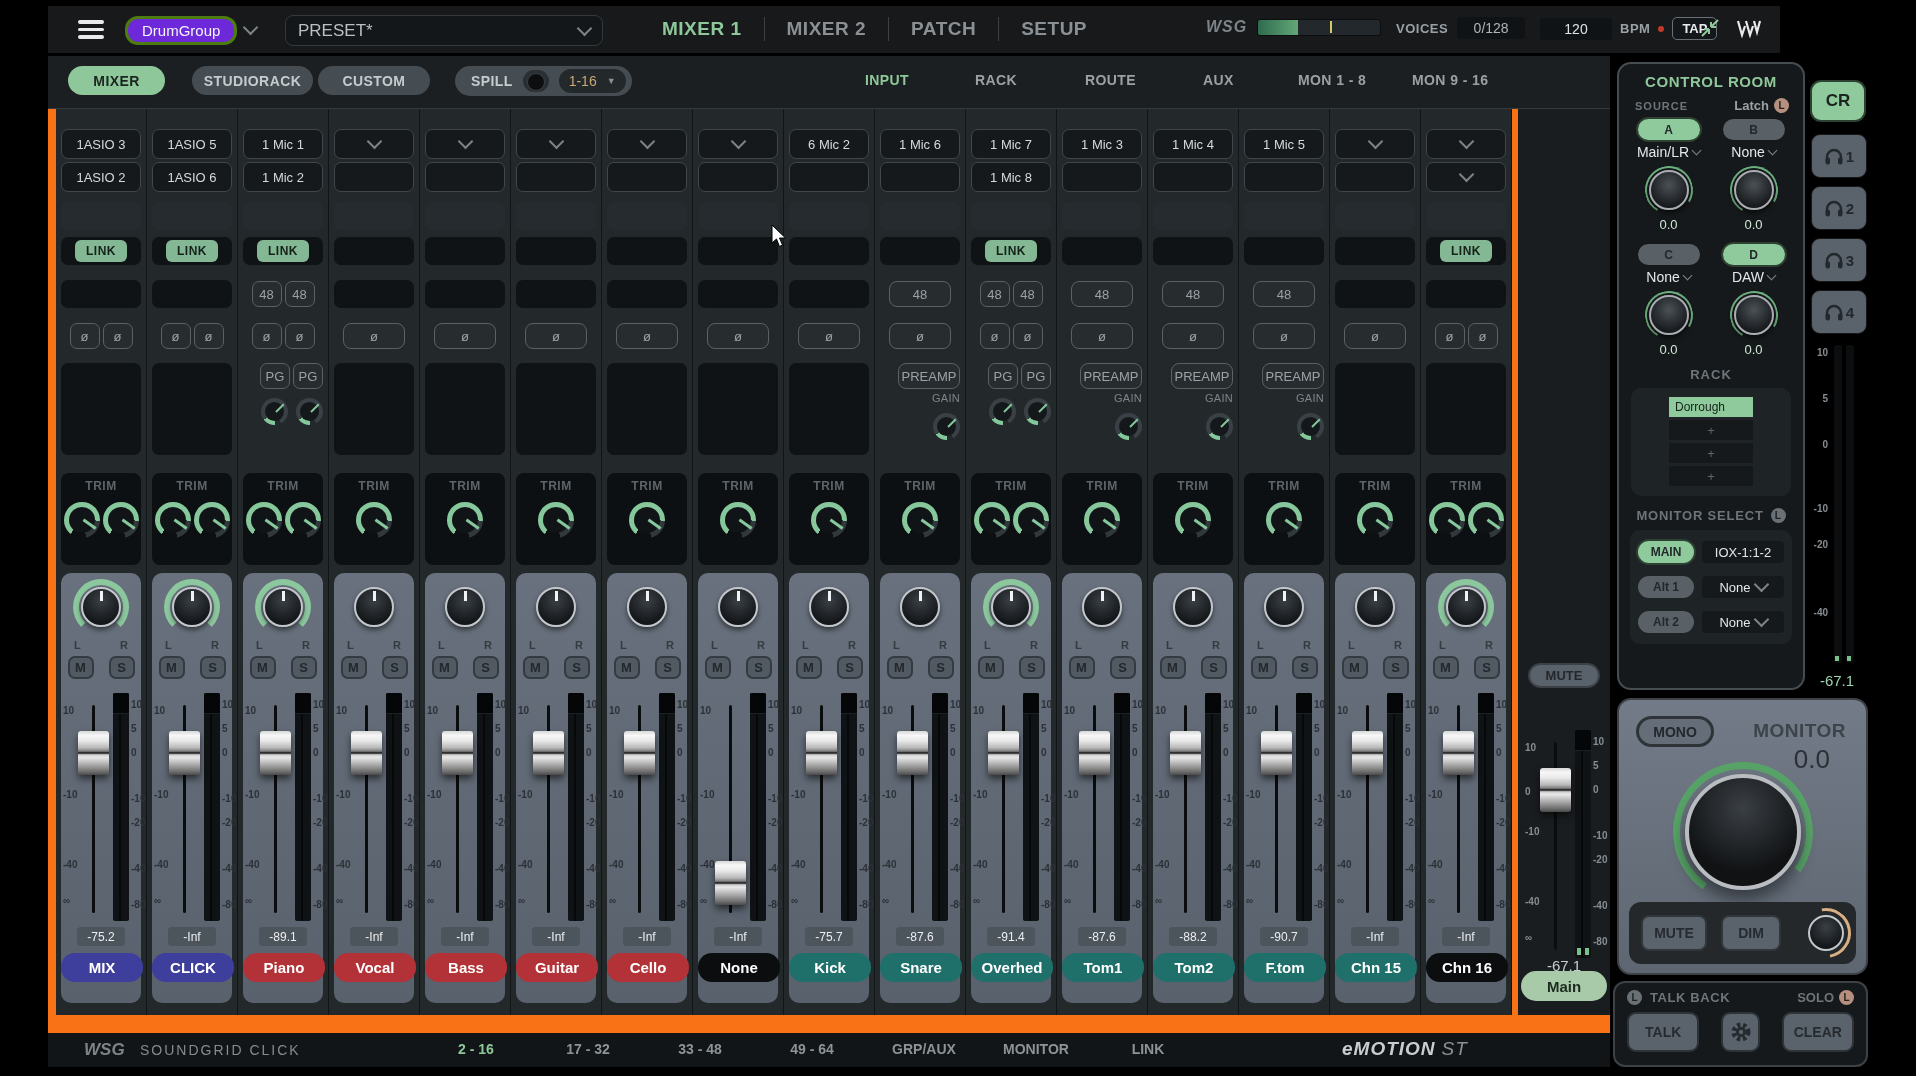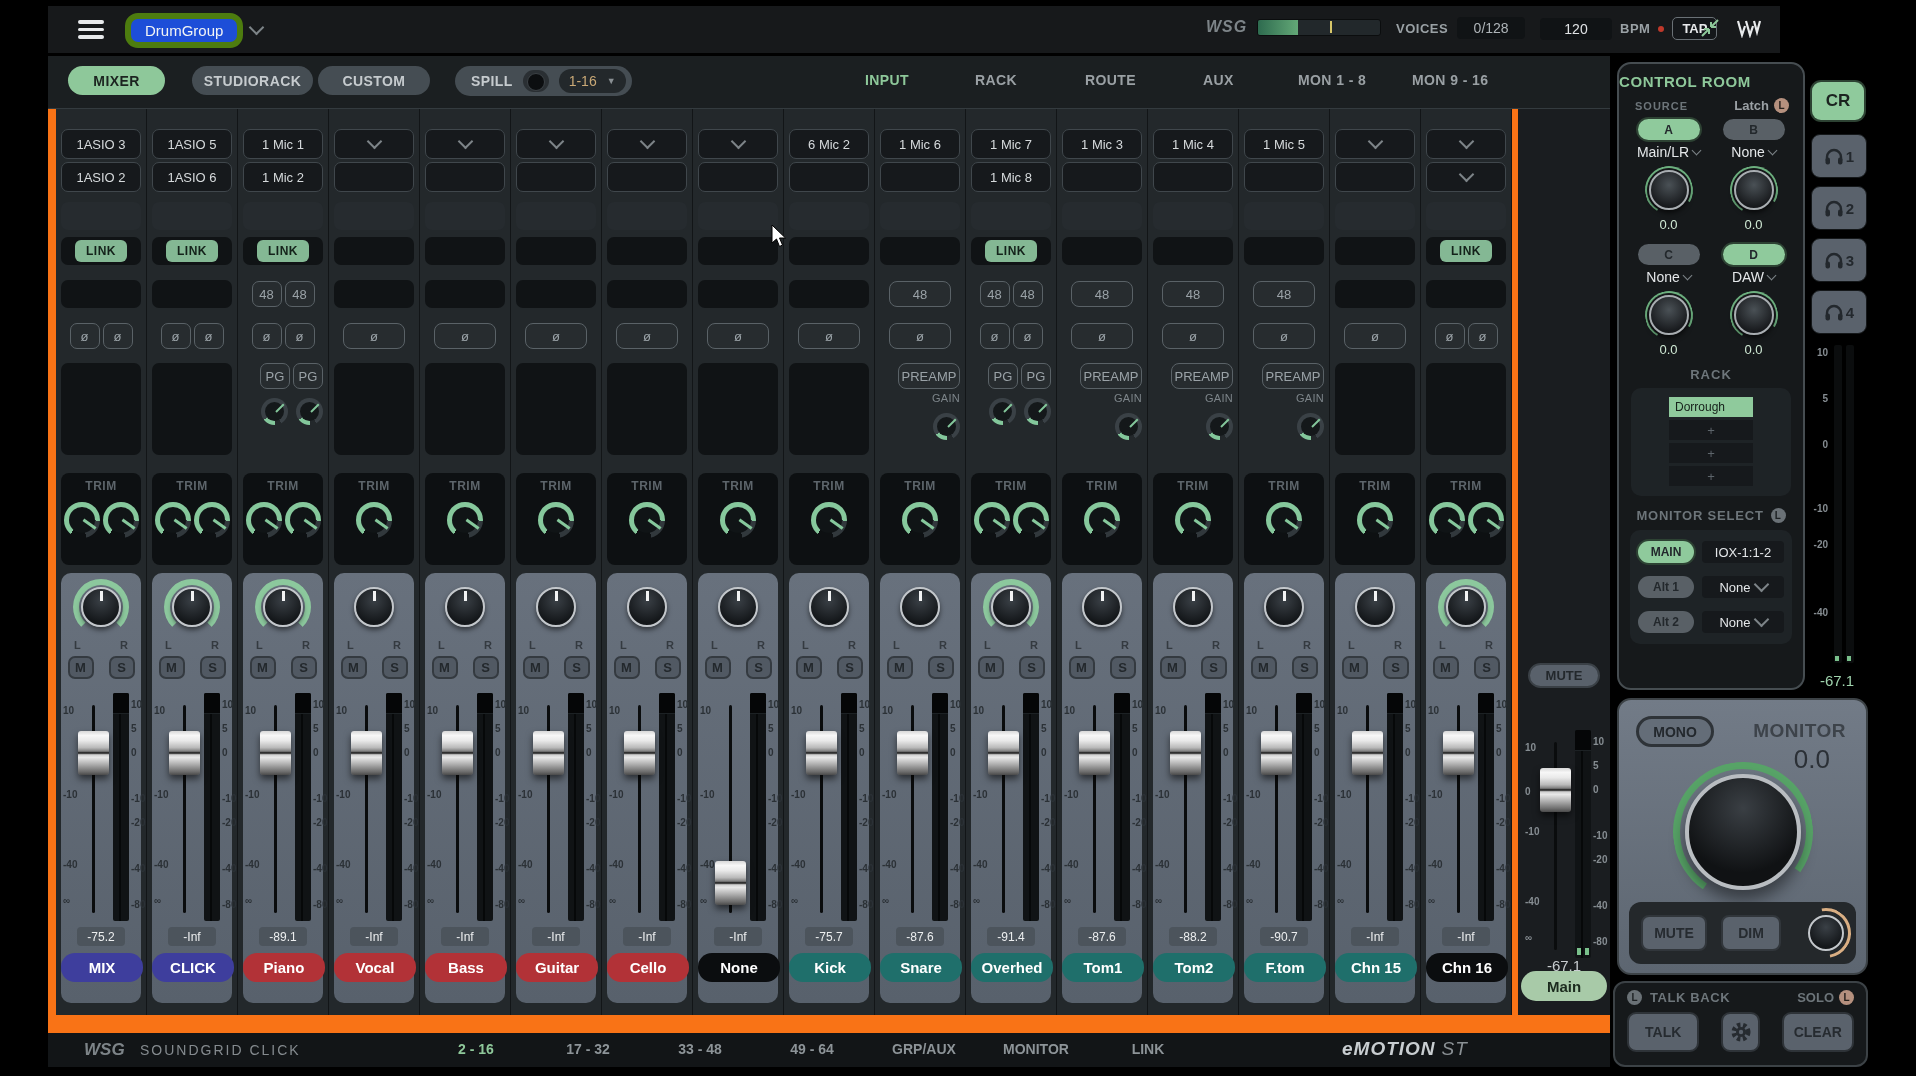--- a/index.html
+++ b/index.html
@@ -3,21 +3,21 @@
 <meta charset="utf-8">
 <style>
   html,body{margin:0;padding:0;background:#000;}
   .screen{position:relative;width:1916px;height:1076px;background:#000;overflow:hidden;
           font-family:"Liberation Sans",sans-serif;-webkit-font-smoothing:antialiased;}
   
   .topbar{position:absolute;left:48px;top:6px;width:1732px;height:47px;background:#17191b;}
   .hamburger{position:absolute;left:30px;top:14px;width:26px;height:19px;cursor:pointer;}
   .hamburger span{display:block;height:3.5px;background:#e8eaec;border-radius:2px;margin-bottom:4px;}
   .devsel{position:absolute;left:77px;top:11px;height:26px;display:flex;align-items:center;gap:8px;}
-  .devbox{background:#1d4ed8;border:6px solid #4d7c0f;border-radius:13px;padding:3px 14px;color:#f2f4f5;font-size:15px;}
+  .devbox{background:#6d28d9;border:3px solid #4d7c0f;border-radius:13px;padding:3px 14px;color:#f2f4f5;font-size:15px;}
   .presetbox{position:absolute;left:237px;top:9px;width:292px;height:29px;background:#141719;border:1px solid #33393d;border-radius:8px;
              display:flex;align-items:center;justify-content:space-between;padding:0 12px;color:#b9bfc2;font-size:17px;}
   .toptabs{position:absolute;left:592px;top:10px;display:flex;align-items:center;gap:0;}
   .toptab{font-size:19px;font-weight:bold;color:#8a9094;padding:2px 22px;letter-spacing:.5px;cursor:pointer;}
   .toptab.active{color:#8ec89a;}
   .tdiv{width:1px;height:24px;background:#3a4043;}
   .wsggrp{position:absolute;left:1158px;top:12px;display:flex;align-items:center;gap:10px;}
   .wsglogo{font-size:16px;font-weight:bold;font-style:italic;color:#7d8488;letter-spacing:1px;}
   .wsgmeterbox{width:122px;height:15px;background:#22282b;border:1px solid #0b0d0e;border-radius:3px;position:relative;overflow:hidden;}
   .wsgfill{position:absolute;left:0;top:0;bottom:0;width:40px;background:linear-gradient(90deg,#2e6b4f,#63a877);}
@@ -120,21 +120,21 @@
   .bottombar{position:absolute;left:48px;top:1033px;width:1562px;height:34px;background:#121517;}
   .bbrand{position:absolute;left:36px;top:7px;font-size:17px;font-weight:bold;font-style:italic;color:#7d8488;}
   .bapp{position:absolute;left:92px;top:9px;font-size:14px;color:#858b8f;letter-spacing:2px;}
   .bpages{position:absolute;left:372px;top:8px;display:flex;}
   .bpage{width:112px;text-align:center;font-size:14px;font-weight:bold;color:#8d9498;cursor:pointer;}
   .bpage.active{color:#8ec89a;}
   .blogo{position:absolute;left:1294px;top:5px;font-size:19px;font-weight:bold;font-style:italic;color:#c8cdd0;letter-spacing:1px;}
   .blogo .st{color:#8a9094;font-weight:normal;margin-left:6px;}
   
   .crpanel{position:absolute;left:1617px;top:62px;width:188px;height:628px;background:#16191b;border:2px solid #464d51;border-radius:14px;box-sizing:border-box;}
-  .crtitle{margin-top:9px;color:#8ec89a;font-size:15px;font-weight:bold;letter-spacing:.6px;}
+  .crtitle{margin-top:9px;text-align:center;color:#8ec89a;font-size:15px;font-weight:bold;letter-spacing:.6px;}
   .crsub{display:flex;justify-content:space-between;align-items:center;padding:8px 14px 4px 16px;}
   .crsub .s{font-size:11px;font-weight:bold;color:#6d757a;letter-spacing:1px;}
   .latch{display:flex;align-items:center;gap:5px;font-size:13px;font-weight:bold;color:#9aa0a4;}
   .licon{width:15px;height:15px;border-radius:50%;background:#b5907e;color:#26201c;font-size:10px;font-weight:bold;
          display:flex;align-items:center;justify-content:center;}
   .licon.grey{background:#6a7176;color:#1c2022;}
   .srcgrid{display:grid;grid-template-columns:1fr 1fr;gap:12px 6px;padding:2px 10px 0;}
   .srcblk{display:flex;flex-direction:column;align-items:center;gap:3px;}
   .srcpill{width:62px;height:21px;border-radius:11px;background:#596066;color:#23282c;font-size:12px;font-weight:bold;
            display:flex;align-items:center;justify-content:center;cursor:pointer;}
@@ -208,20 +208,33 @@
   <div class="topbar">
     <div class="hamburger">
         <span></span>
         <span></span>
         <span></span>
       </div>
     <div class="devsel">
       <span class="devbox">DrumGroup</span>
       <span class="chev" style="border-color:#7d8488;"></span>
     </div>
+    <div class="presetbox">
+      <span>PRESET*</span>
+      <span class="chev"></span>
+    </div>
+    <div class="toptabs" id="toptabs">
+        <span class="toptab active">MIXER 1</span>
+        <span class="tdiv"></span>
+        <span class="toptab">MIXER 2</span>
+        <span class="tdiv"></span>
+        <span class="toptab">PATCH</span>
+        <span class="tdiv"></span>
+        <span class="toptab">SETUP</span>
+      </div>
     <div class="wsggrp">
       <span class="wsglogo">WSG</span>
       <span class="wsgmeterbox">
           <span class="wsgfill"></span>
           <span class="wsgtick"></span>
         </span>
     </div>
     <div class="voicesgrp">
       <span class="lbl">VOICES</span>
       <span class="valbox">0/128</span>

